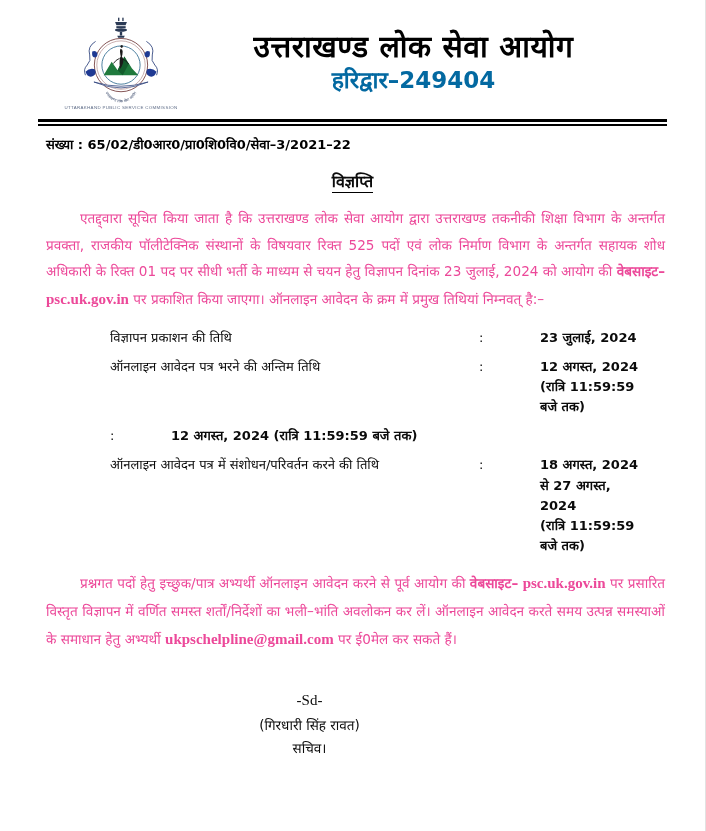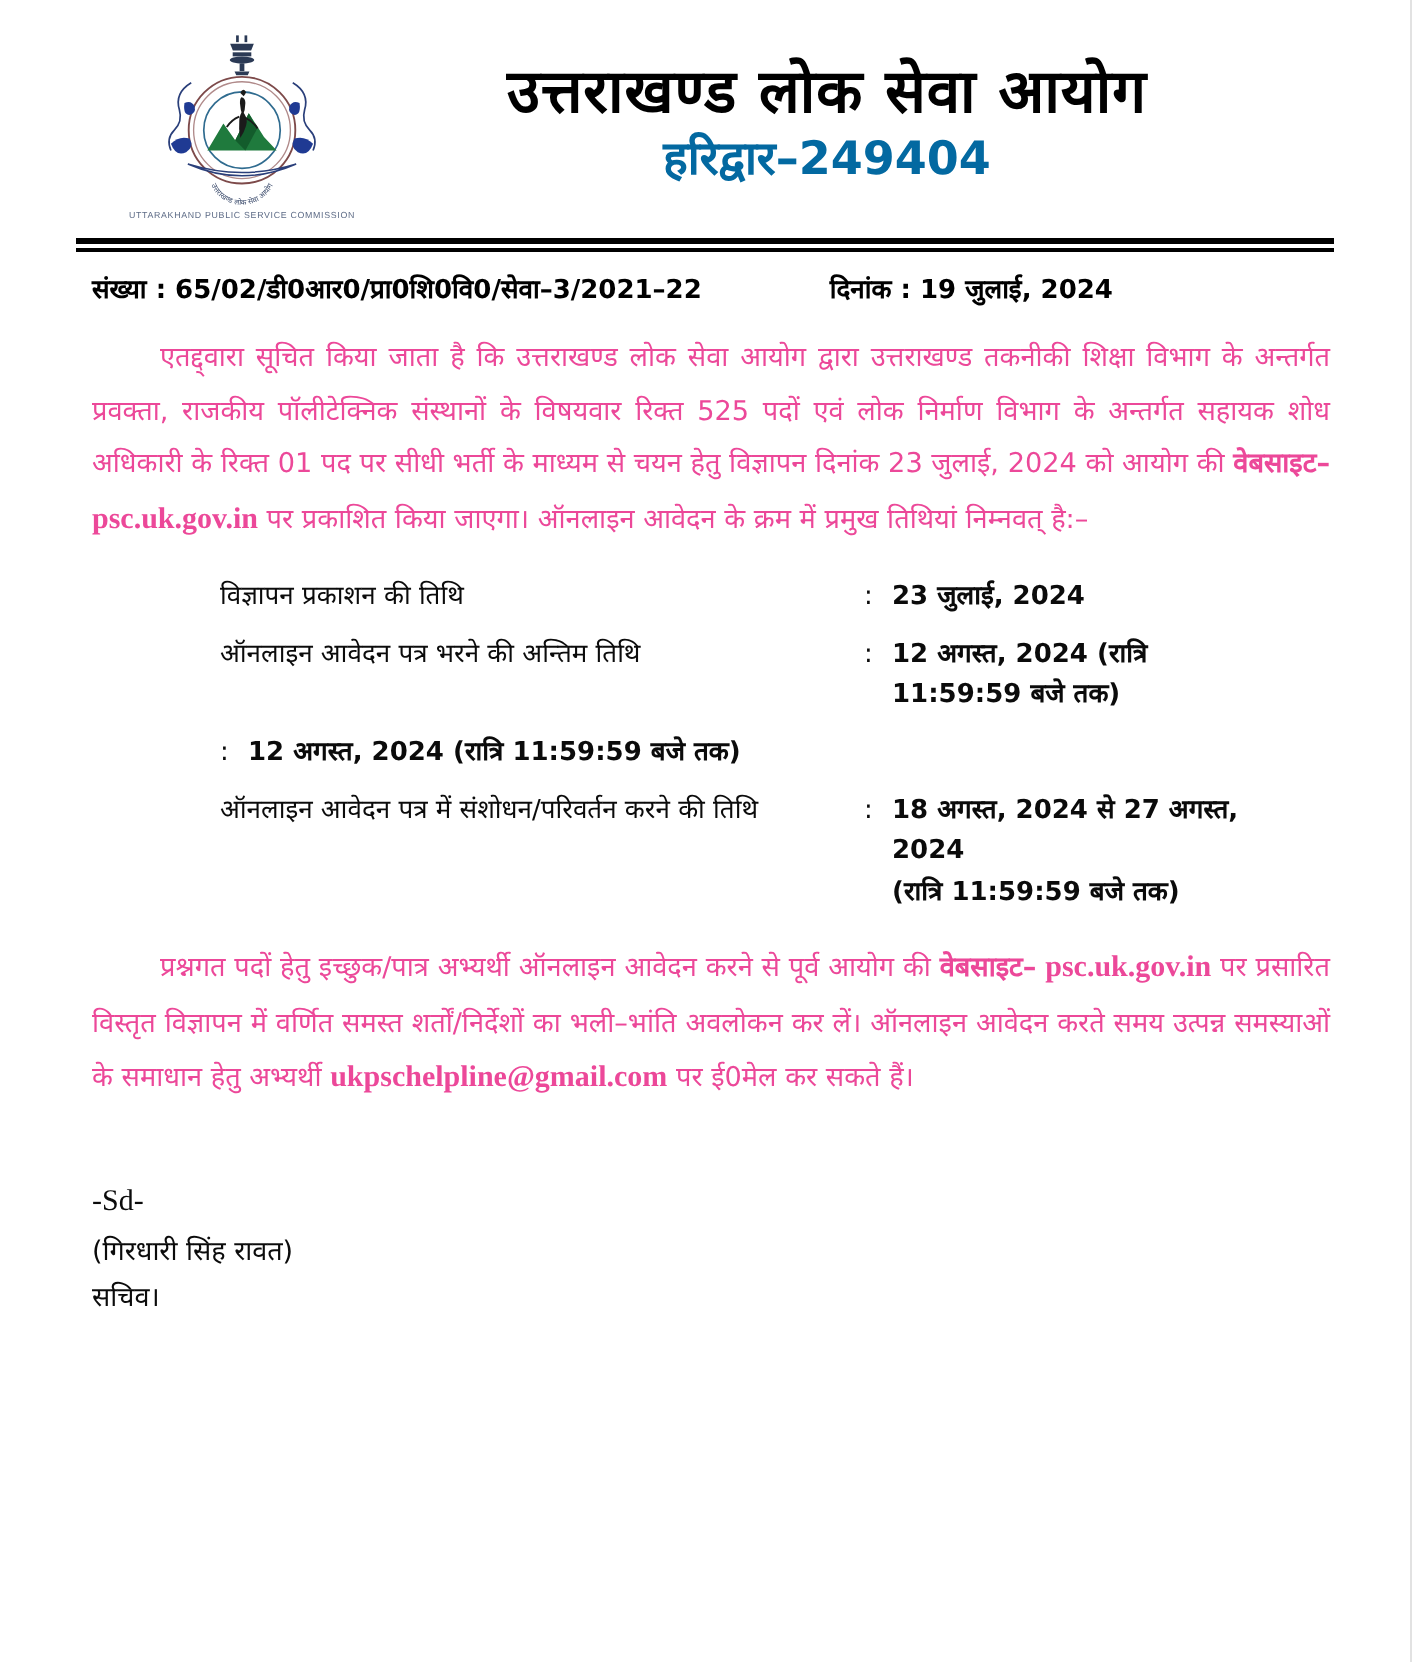--- a/index.html
+++ b/index.html
@@ -139,20 +139,21 @@
   
   .dates {
     margin: 14px 24px 0 64px;
     font-family: "DejaVu Sans", sans-serif;
     font-size: 13px;
   }
   .date-row {
     display: flex;
     align-items: flex-start;
     margin-bottom: 9px;
+    gap: 47px;
   }
   .date-label {
     width: 318px;
     line-height: 1.55;
     padding-right: 4px;
   }
   .date-colon {
     width: 14px;
     text-align: left;
     line-height: 1.55;
@@ -171,21 +172,21 @@
   .mixed-label .lat {
     font-family: "Liberation Serif", serif;
     font-weight: 700;
     font-size: 15px;
   }
 
   
   .signature {
     margin-top: 34px;
     margin-right: 92px;
-    text-align: left;
+    text-align: center;
     font-family: "DejaVu Sans", sans-serif;
     font-size: 13.5px;
     line-height: 1.72;
   }
   .sd {
     font-family: "Liberation Serif", serif;
     font-size: 15px;
   }
 </style>
 </head>
@@ -252,23 +253,25 @@
     </div>
   </div>
 
   <div class="rule-group">
     <div class="rule-thick"></div>
     <div class="rule-thin"></div>
   </div>
 
   <div class="refline">
     <div class="ref-no">संख्या : 65/02/डी0आर0/प्रा0शि0वि0/सेवा–3/2021–22</div>
-    <div class="ref-date">दिनांक : 19 जुलाई, 2024</div>
-  </div>
-
+  </div>
+
+  <div class="notice-heading">
+    <span>विज्ञप्ति</span>
+  </div>
 
   <div class="body-wrap">
 
     <p class="para first">
       <span>एतद्द्वारा सूचित किया जाता है कि उत्तराखण्ड लोक सेवा आयोग द्वारा उत्तराखण्ड तकनीकी शिक्षा विभाग के अन्तर्गत प्रवक्ता, राजकीय पॉलीटेक्निक संस्थानों के विषयवार रिक्त 525 पदों एवं लोक निर्माण विभाग के अन्तर्गत सहायक शोध अधिकारी के रिक्त 01 पद पर सीधी भर्ती के माध्यम से चयन हेतु विज्ञापन दिनांक 23 जुलाई, 2024 को आयोग की </span><span class="b">वेबसाइट–</span><span class="latin-b">psc.uk.gov.in</span><span> पर प्रकाशित किया जाएगा। ऑनलाइन आवेदन के क्रम में प्रमुख तिथियां निम्नवत् है:–</span>
     </p>
 
     <div class="dates">
 
       <div class="date-row">

